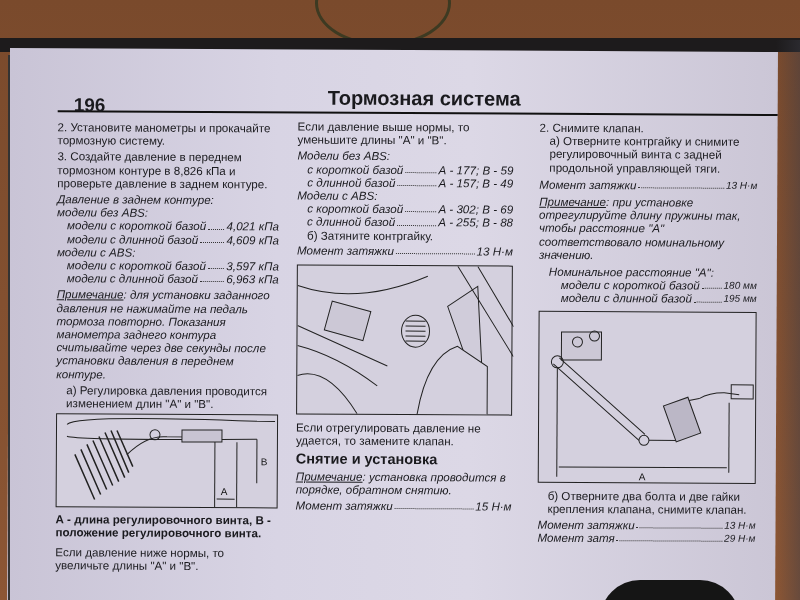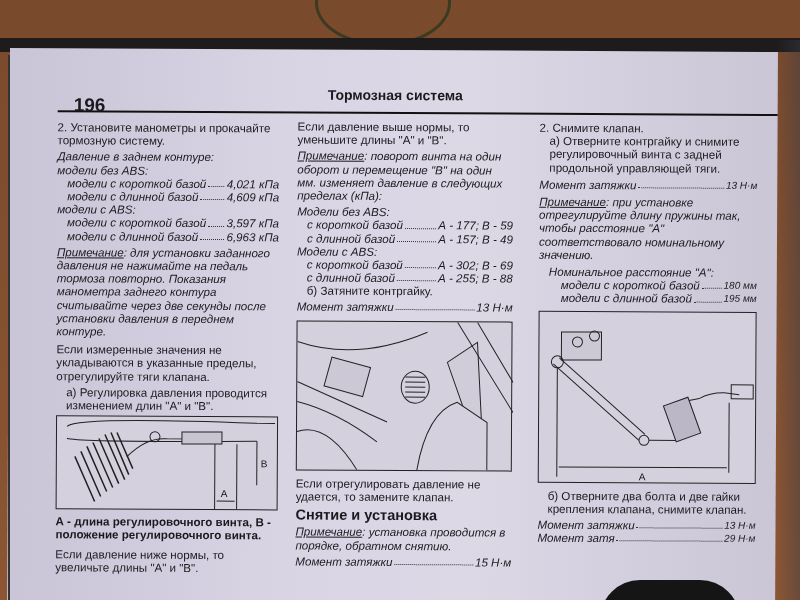--- a/index.html
+++ b/index.html
@@ -9,21 +9,21 @@
   .wood-wire{position:absolute;border:3px solid #3d3a22;border-radius:50%;}
   .binder{position:absolute;left:0;top:38px;width:800px;height:14px;background:#1d1b1c;}
   .page{position:absolute;left:10px;top:48px;width:768px;height:560px;
     background:linear-gradient(90deg,#c9c4d6 0%,#d8d4e4 35%,#dcd8e6 60%,#cbc6d6 100%);
     transform:rotate(0.3deg);transform-origin:left top;color:#1a1a1e;}
   .page-edge{position:absolute;left:8px;top:55px;width:2px;height:545px;background:#333;}
   .right-shadow{position:absolute;right:0;top:40px;width:24px;height:560px;
     background:linear-gradient(90deg,rgba(0,0,0,0),rgba(60,60,70,0.45));}
   .header{position:absolute;left:48px;top:38px;width:720px;height:24px;border-bottom:2px solid #111;}
   .page-num{position:absolute;left:0;top:8px;font-weight:bold;font-size:19px;margin-left:16px;}
-  .chapter{position:absolute;left:270px;top:-1px;font-weight:bold;font-size:14px;}
+  .chapter{position:absolute;left:270px;top:-1px;font-weight:bold;font-size:20px;}
   .col{position:absolute;font-size:11.6px;line-height:13.2px;}
   .col p{margin:0 0 3px 0;}
   .it{font-style:italic;}
   .u{text-decoration:underline;}
   .ind{padding-left:10px;}
   .ind2{padding-left:22px;}
   .row{display:flex;justify-content:space-between;}
   .row .dots{flex:1;border-bottom:1px dotted #333;margin:0 2px 3px 2px;}
   .h2{font-weight:bold;font-size:14.5px;margin:6px 0 3px 0;}
   .bold{font-weight:bold;}
@@ -39,20 +39,21 @@
 <div class="binder"></div>
 
 <div class="page">
   <div class="header">
     <span class="page-num">196</span>
     <span class="chapter">Тормозная система</span>
   </div>
 
   <div class="col" style="left:48px;top:72px;width:222px;">
     <p>2. Установите манометры и прокачайте тормозную систему.</p>
+    <p>3. Создайте давление в переднем тормозном контуре в 8,826 кПа и проверьте давление в заднем контуре.</p>
     <div class="it">Давление в заднем контуре:</div>
     <div class="it">модели без ABS:</div>
     <div class="it ind row">
         <span>модели с короткой базой</span>
         <span class="dots"></span>
         <span>4,021 кПа</span>
       </div>
     <div class="it ind row">
         <span>модели с длинной базой</span>
         <span class="dots"></span>
@@ -63,21 +64,20 @@
         <span>модели с короткой базой</span>
         <span class="dots"></span>
         <span>3,597 кПа</span>
       </div>
     <div class="it ind row" style="margin-bottom:3px;">
         <span>модели с длинной базой</span>
         <span class="dots"></span>
         <span>6,963 кПа</span>
       </div>
     <p class="it"><span class="u">Примечание</span><span>: для установки заданного давления не нажимайте на педаль тормоза повторно. Показания манометра заднего контура считывайте через две секунды после установки давления в переднем контуре.</span></p>
-    <p style="margin-top:5px;">Если измеренные значения не укладываются в указанные пределы, отрегулируйте тяги клапана.</p>
     <p class="ind">а) Регулировка давления проводится изменением длин "А" и "В".</p>
     <div class="fig" style="height:92px;">
       <svg width="222" height="92" viewBox="0 0 222 92">
         <path d="M10 10 Q20 0 200 6 L218 6 M10 22 Q20 26 200 24" stroke="#222" fill="none"></path>
         <g stroke="#222" fill="none" stroke-width="1.5">
           <path d="M18 40 l20 45 M24 35 l20 45 M30 30 l20 45 M36 26 l20 45 M42 22 l20 45 M48 18 l20 45 M54 16 l18 42 M60 16 l16 36"></path>
         </g>
         <path d="M70 40 Q90 20 110 22 L150 22" stroke="#222" fill="none"></path>
         <circle cx="98" cy="20" r="5" stroke="#222" fill="none"></circle>
         <rect x="125" y="15" width="40" height="12" stroke="#222" fill="#c8c4d2"></rect>
@@ -88,21 +88,20 @@
         <text x="164" y="80" font-size="10" fill="#111">A</text>
         <text x="204" y="50" font-size="10" fill="#111">B</text>
       </svg>
     </div>
     <p class="bold" style="margin-top:5px;">А - длина регулировочного винта, В - положение регулировочного винта.</p>
     <p style="margin-top:6px;">Если давление ниже нормы, то увеличьте длины "А" и "В".</p>
   </div>
 
   <div class="col" style="left:288px;top:70px;width:216px;">
     <p>Если давление выше нормы, то уменьшите длины "А" и "В".</p>
-    <p class="it"><span class="u">Примечание</span><span>: поворот винта на один оборот и перемещение "В" на один мм. изменяет давление в следующих пределах (кПа):</span></p>
     <div class="it">Модели без ABS:</div>
     <div class="it ind row">
         <span>с короткой базой</span>
         <span class="dots"></span>
         <span>А - 177; В - 59</span>
       </div>
     <div class="it ind row">
         <span>с длинной базой</span>
         <span class="dots"></span>
         <span>А - 157; В - 49</span>

